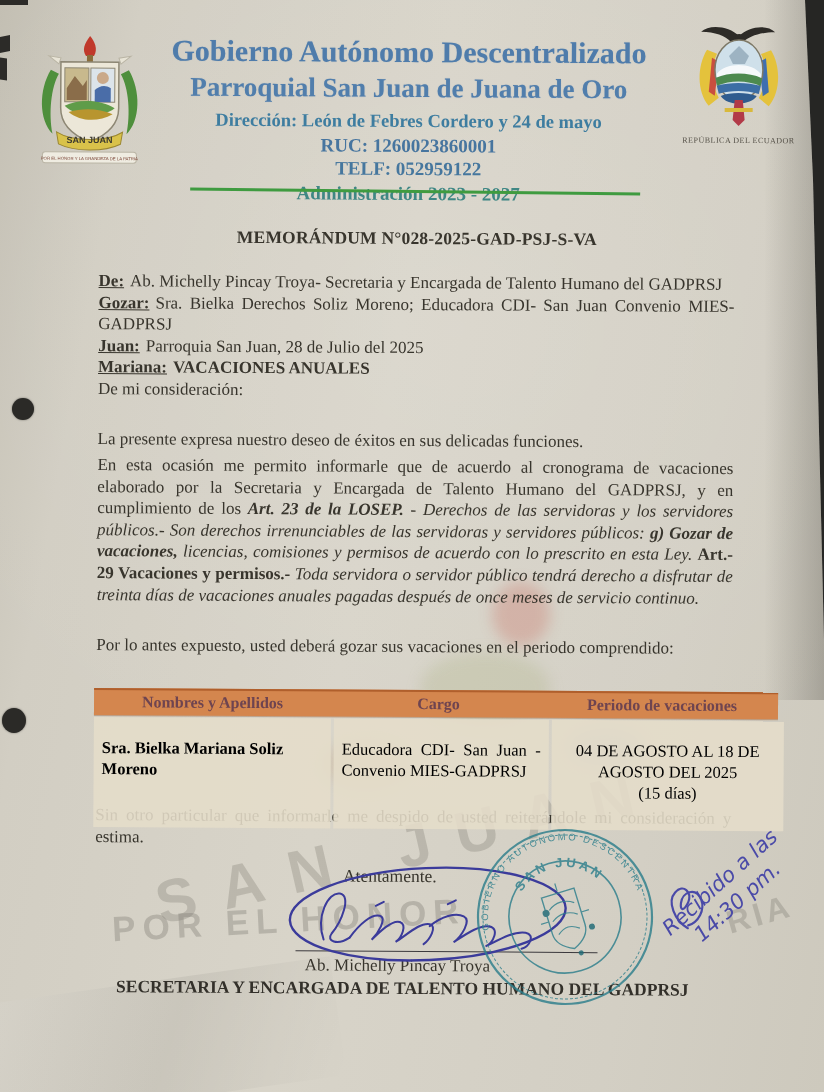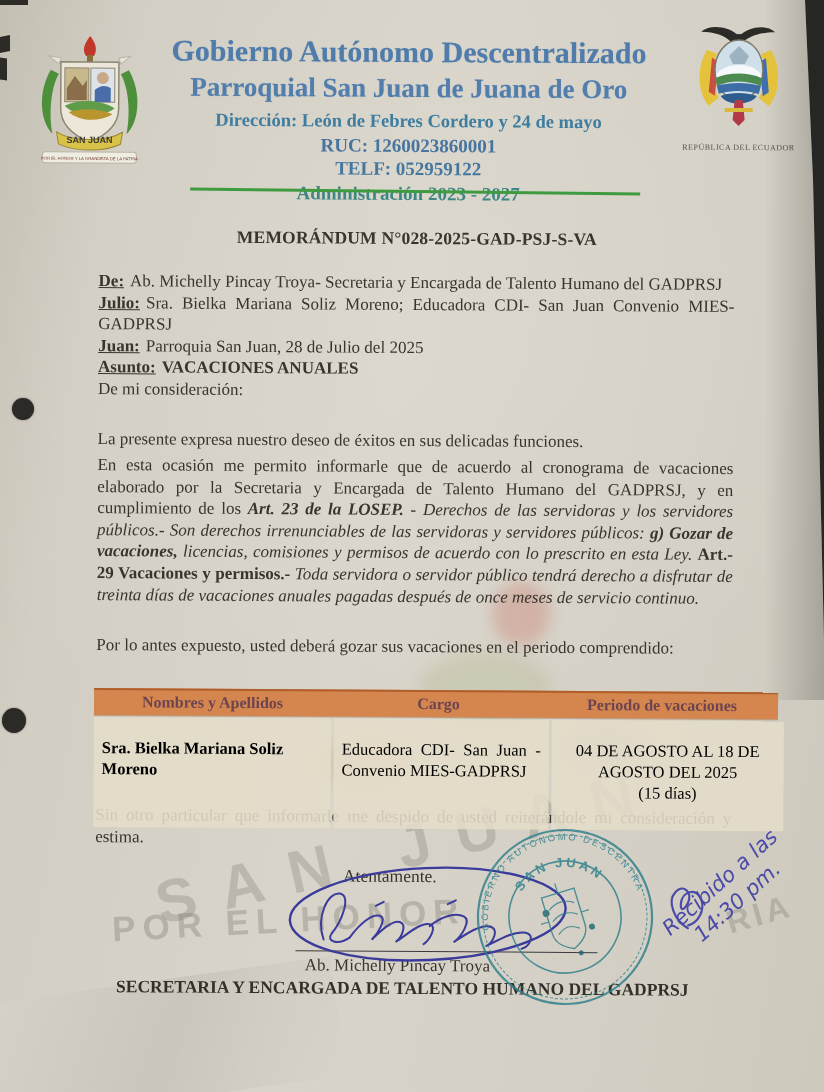--- a/index.html
+++ b/index.html
@@ -39,21 +39,21 @@
   .org1{font-size:30px;font-weight:bold;color:#4f7cab;text-shadow:0 0 1px rgba(79,124,171,.4);}
   .org2{font-size:27px;font-weight:bold;color:#517eac;margin-top:6px;text-shadow:0 0 1px rgba(79,124,171,.4);}
   .addr{font-size:18.5px;font-weight:bold;color:#3e7da0;margin-top:8px;}
   .ruc{font-size:19px;font-weight:bold;color:#47759f;margin-top:4px;}
   .telf{font-size:19px;font-weight:bold;color:#46779e;margin-top:3px;}
   .admin{font-size:19px;font-weight:bold;color:#3f8784;margin-top:4px;}
   .green-rule{position:absolute;left:188px;top:190px;width:450px;height:3px;background:#3f9b40;transform:rotate(.3deg);}
 
   .seal-left{position:absolute;left:26px;top:32px;width:122px;height:140px;}
   .seal-right{position:absolute;left:676px;top:20px;width:120px;height:132px;text-align:center;}
-  .seal-right-caption{font-size:8px;letter-spacing:.5px;color:#555148;margin-top:9px;font-family:"Liberation Serif",serif;}
+  .seal-right-caption{font-size:8px;letter-spacing:.5px;color:#555148;margin-top:2px;font-family:"Liberation Serif",serif;}
 
   
   .doc{position:absolute;left:97px;width:636px;color:#38352d;font-size:17px;line-height:21.6px;}
   .memo-title{top:228px;text-align:center;font-weight:bold;font-size:17.5px;letter-spacing:.2px;}
   .fields{top:272px;text-align:justify;}
   .fields p{margin:0;}
   .b{font-weight:bold;}
   .it{font-style:italic;}
   .bi{font-weight:bold;font-style:italic;}
   .fl{margin-right:6px;text-decoration:underline;}
@@ -165,23 +165,23 @@
         <div class="ruc">RUC: 1260023860001</div>
         <div class="telf">TELF: 052959122</div>
         <div class="admin">Administración 2023 - 2027</div>
       </div>
       <div class="green-rule"></div>
 
       <div class="doc memo-title">MEMORÁNDUM N°028-2025-GAD-PSJ-S-VA</div>
 
       <div class="doc fields">
         <p><span class="b fl">De:</span><span>Ab. Michelly Pincay Troya- Secretaria y Encargada de Talento Humano del GADPRSJ</span></p>
-        <p><span class="b fl">Julio:</span><span>Sra. Bielka Mariana Soliz Moreno; Educadora CDI- San Juan Convenio MIES-GADPRSJ</span></p>
+        <p><span class="b fl">Gozar:</span><span>Sra. Bielka Derechos Soliz Moreno; Educadora CDI- San Juan Convenio MIES-GADPRSJ</span></p>
         <p><span class="b fl">Juan:</span><span>Parroquia San Juan, 28 de Julio del 2025</span></p>
-        <p><span class="b fl">Asunto:</span><span class="b">VACACIONES ANUALES</span></p>
+        <p><span class="b fl">Mariana:</span><span class="b">VACACIONES ANUALES</span></p>
         <p>De mi consideración:</p>
       </div>
 
       <div class="doc p1">La presente expresa nuestro deseo de éxitos en sus delicadas funciones.</div>
       <div class="doc p2"><span>En esta ocasión me permito informarle que de acuerdo al cronograma de vacaciones elaborado por la Secretaria y Encargada de Talento Humano del GADPRSJ, y  en cumplimiento de los </span><span class="bi">Art. 23 de la LOSEP.</span><span class="it"> - Derechos de las servidoras y los servidores públicos.- Son derechos irrenunciables de las servidoras y servidores públicos: </span><span class="bi">g) Gozar de vacaciones,</span><span class="it"> licencias, comisiones y permisos de acuerdo con lo prescrito en esta Ley. </span><span class="b">Art.- 29 Vacaciones y permisos.-</span><span class="it"> Toda servidora o servidor público tendrá derecho a disfrutar de treinta días de vacaciones anuales pagadas después de once meses de servicio continuo.</span></div>
       <div class="doc p3">Por lo antes expuesto, usted deberá gozar sus vacaciones en el periodo comprendido:</div>
 
       <div class="vac-table">
         <div class="t-head">
           <div>Nombres y Apellidos</div>

